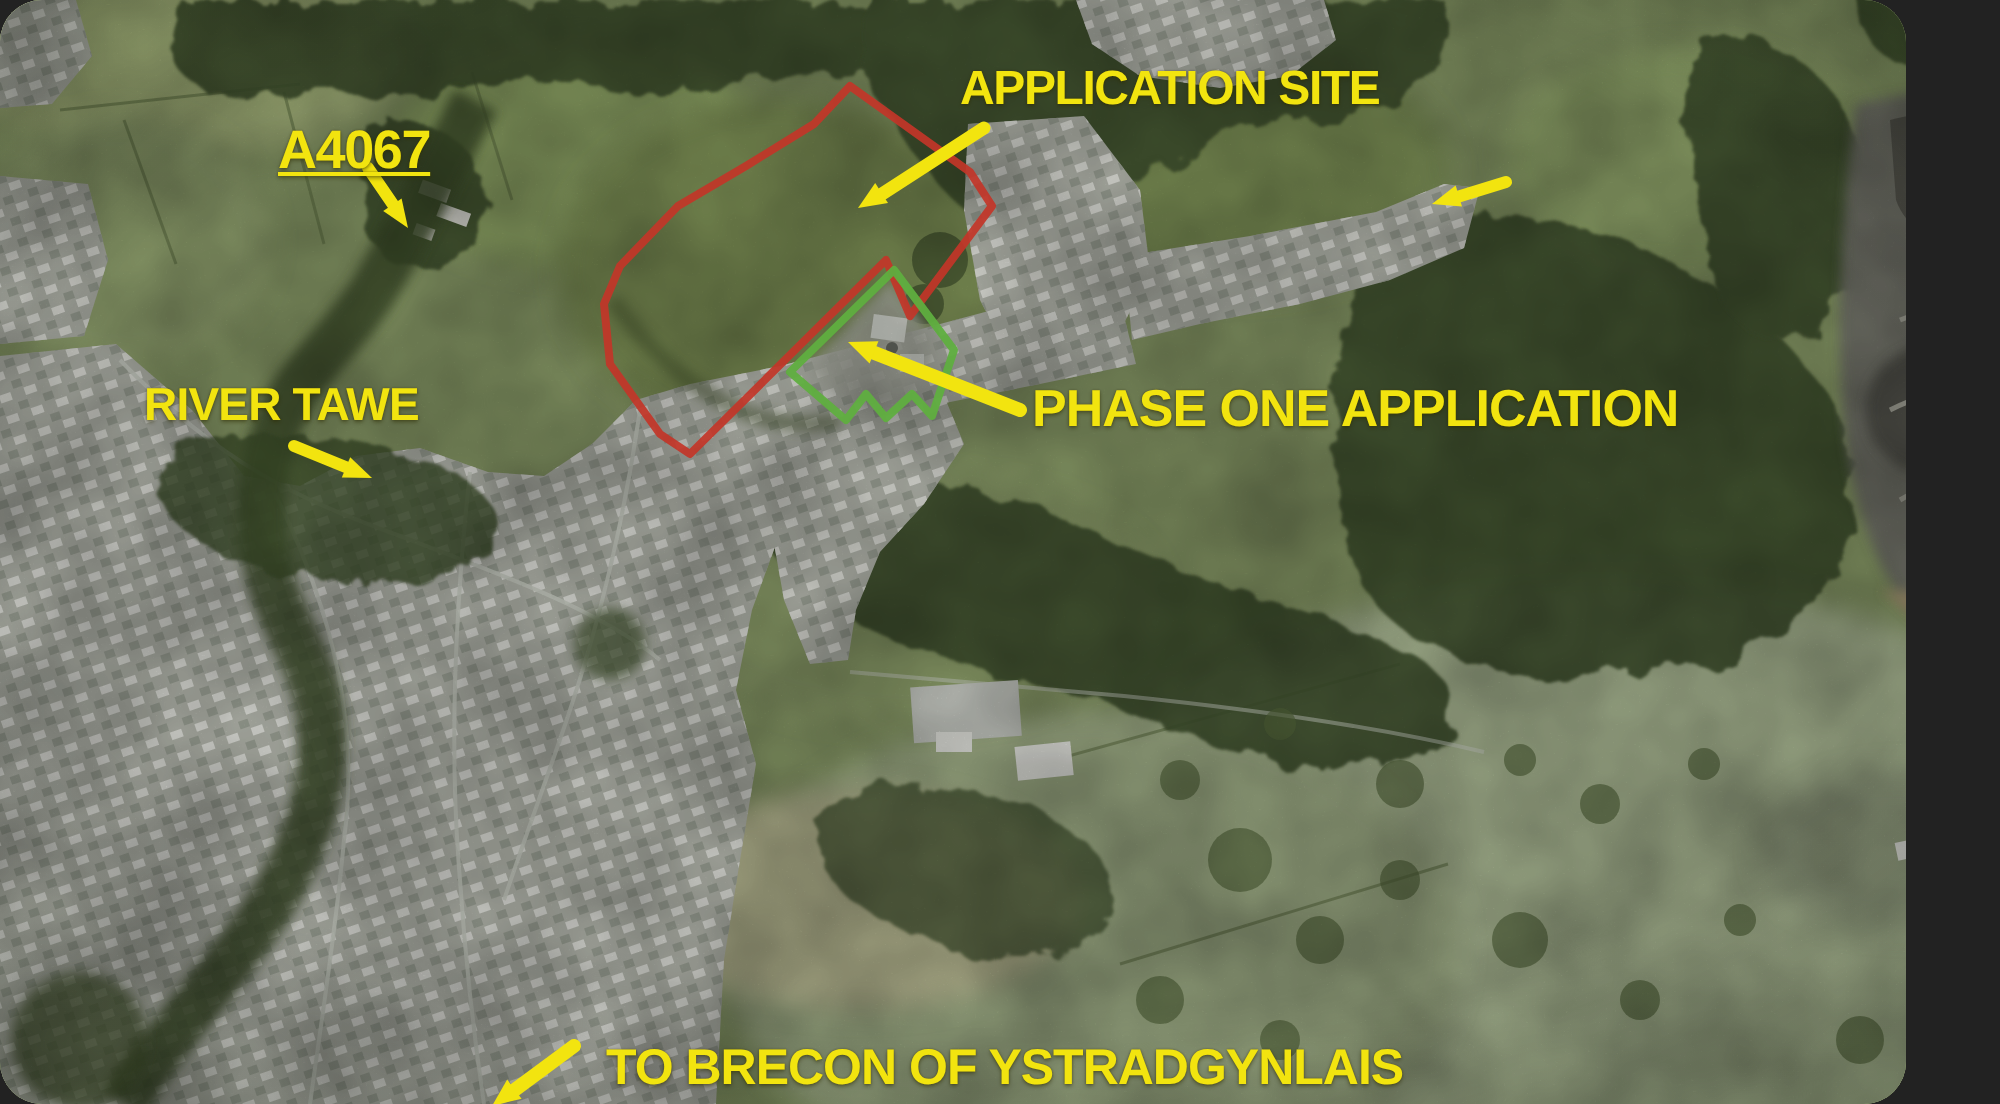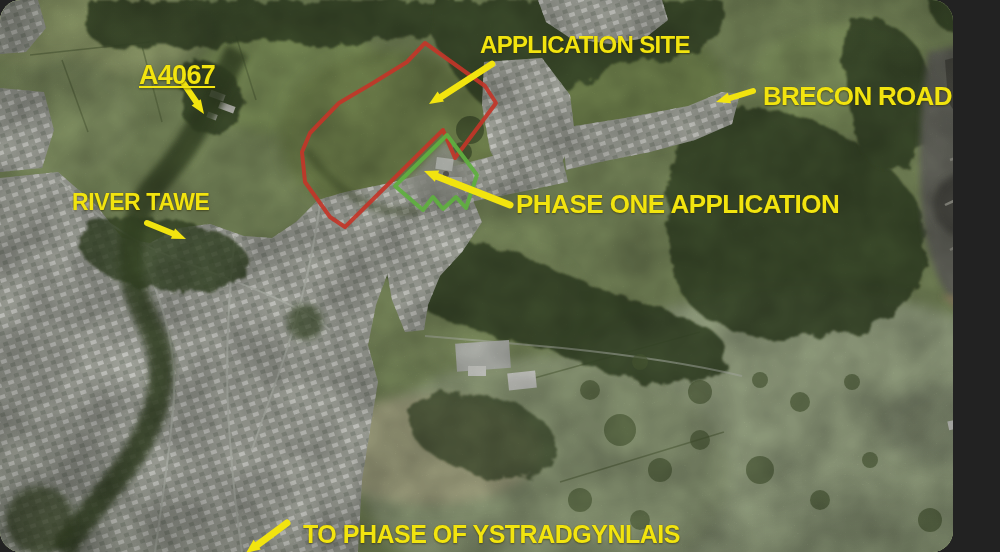--- a/index.html
+++ b/index.html
@@ -220,17 +220,16 @@
     </g>
     <g>
       <path class="arrow-stroke" stroke-width="7" d="M287,523 L256,546"></path>
       <polygon class="arrow-head" points="246,553 253.6,539.8 260.8,549.4"></polygon>
     </g>
   </g>
 </svg>
 
   <div class="map-label" id="lbl-application">APPLICATION SITE</div>
   <div class="map-label" id="lbl-a4067">A4067</div>
-  <div class="map-label" id="lbl-brecon">BRECON ROAD</div>
   <div class="map-label" id="lbl-river">RIVER TAWE</div>
   <div class="map-label" id="lbl-phase">PHASE ONE APPLICATION</div>
-  <div class="map-label" id="lbl-centre">TO PHASE OF YSTRADGYNLAIS</div>
+  <div class="map-label" id="lbl-centre">TO BRECON OF YSTRADGYNLAIS</div>
 </div>
 
 </body></html>

